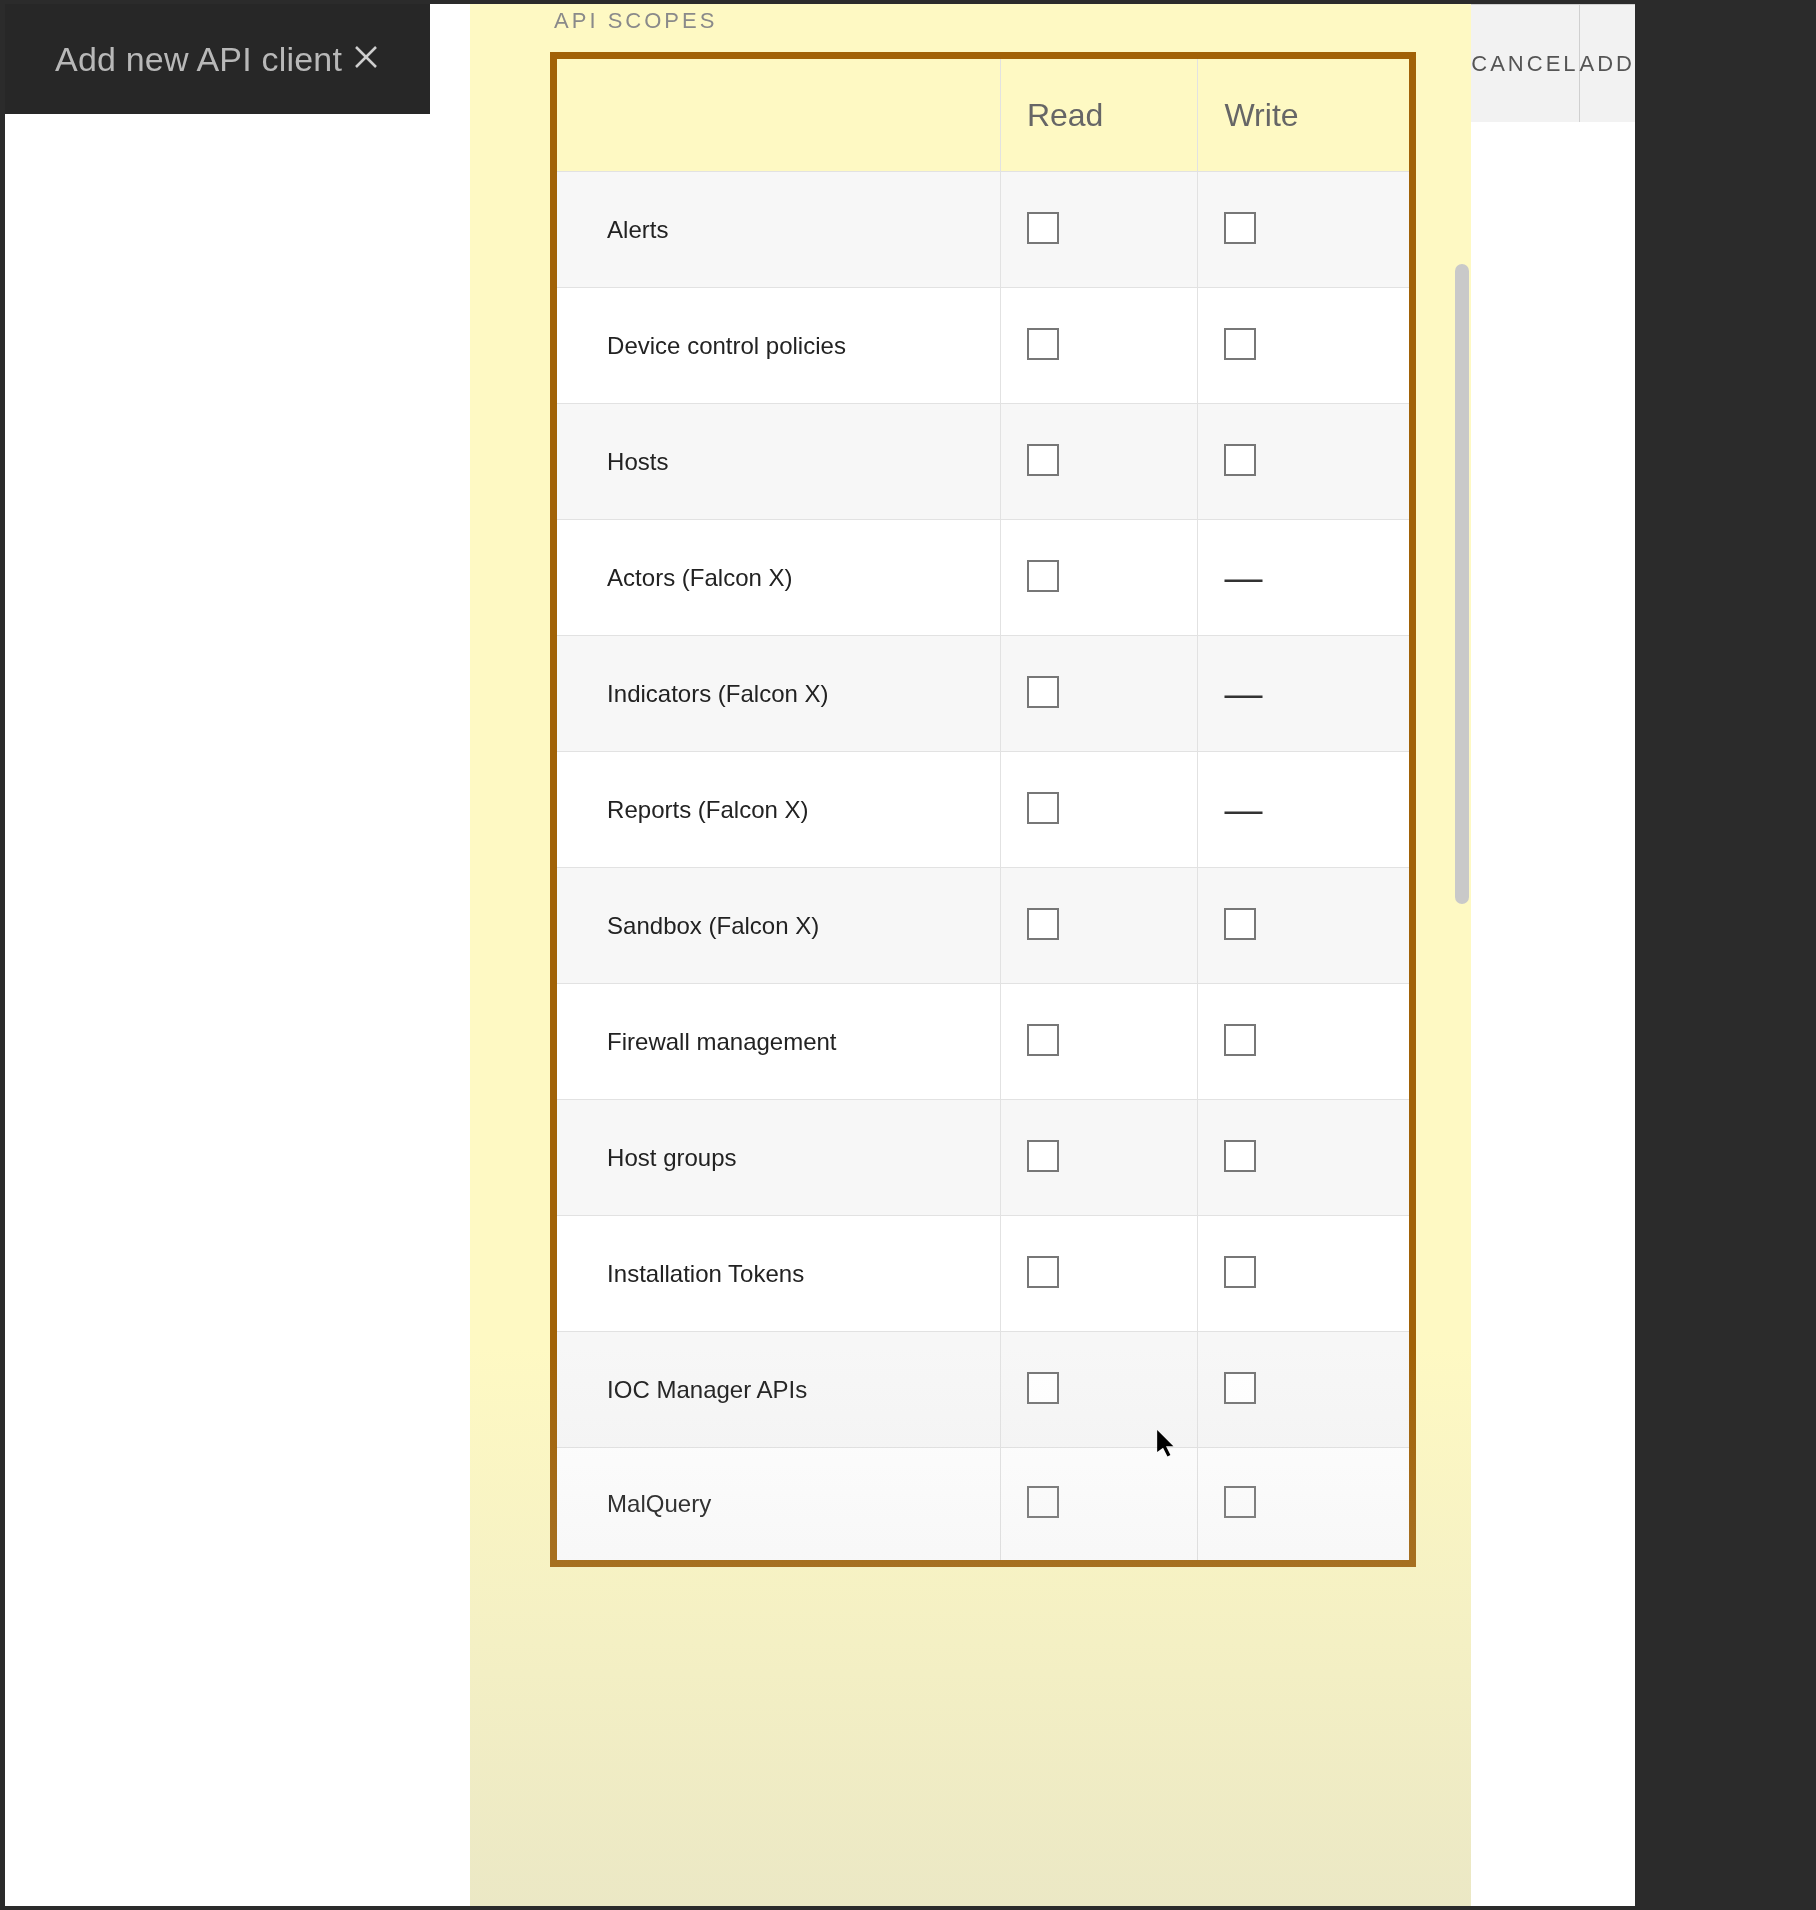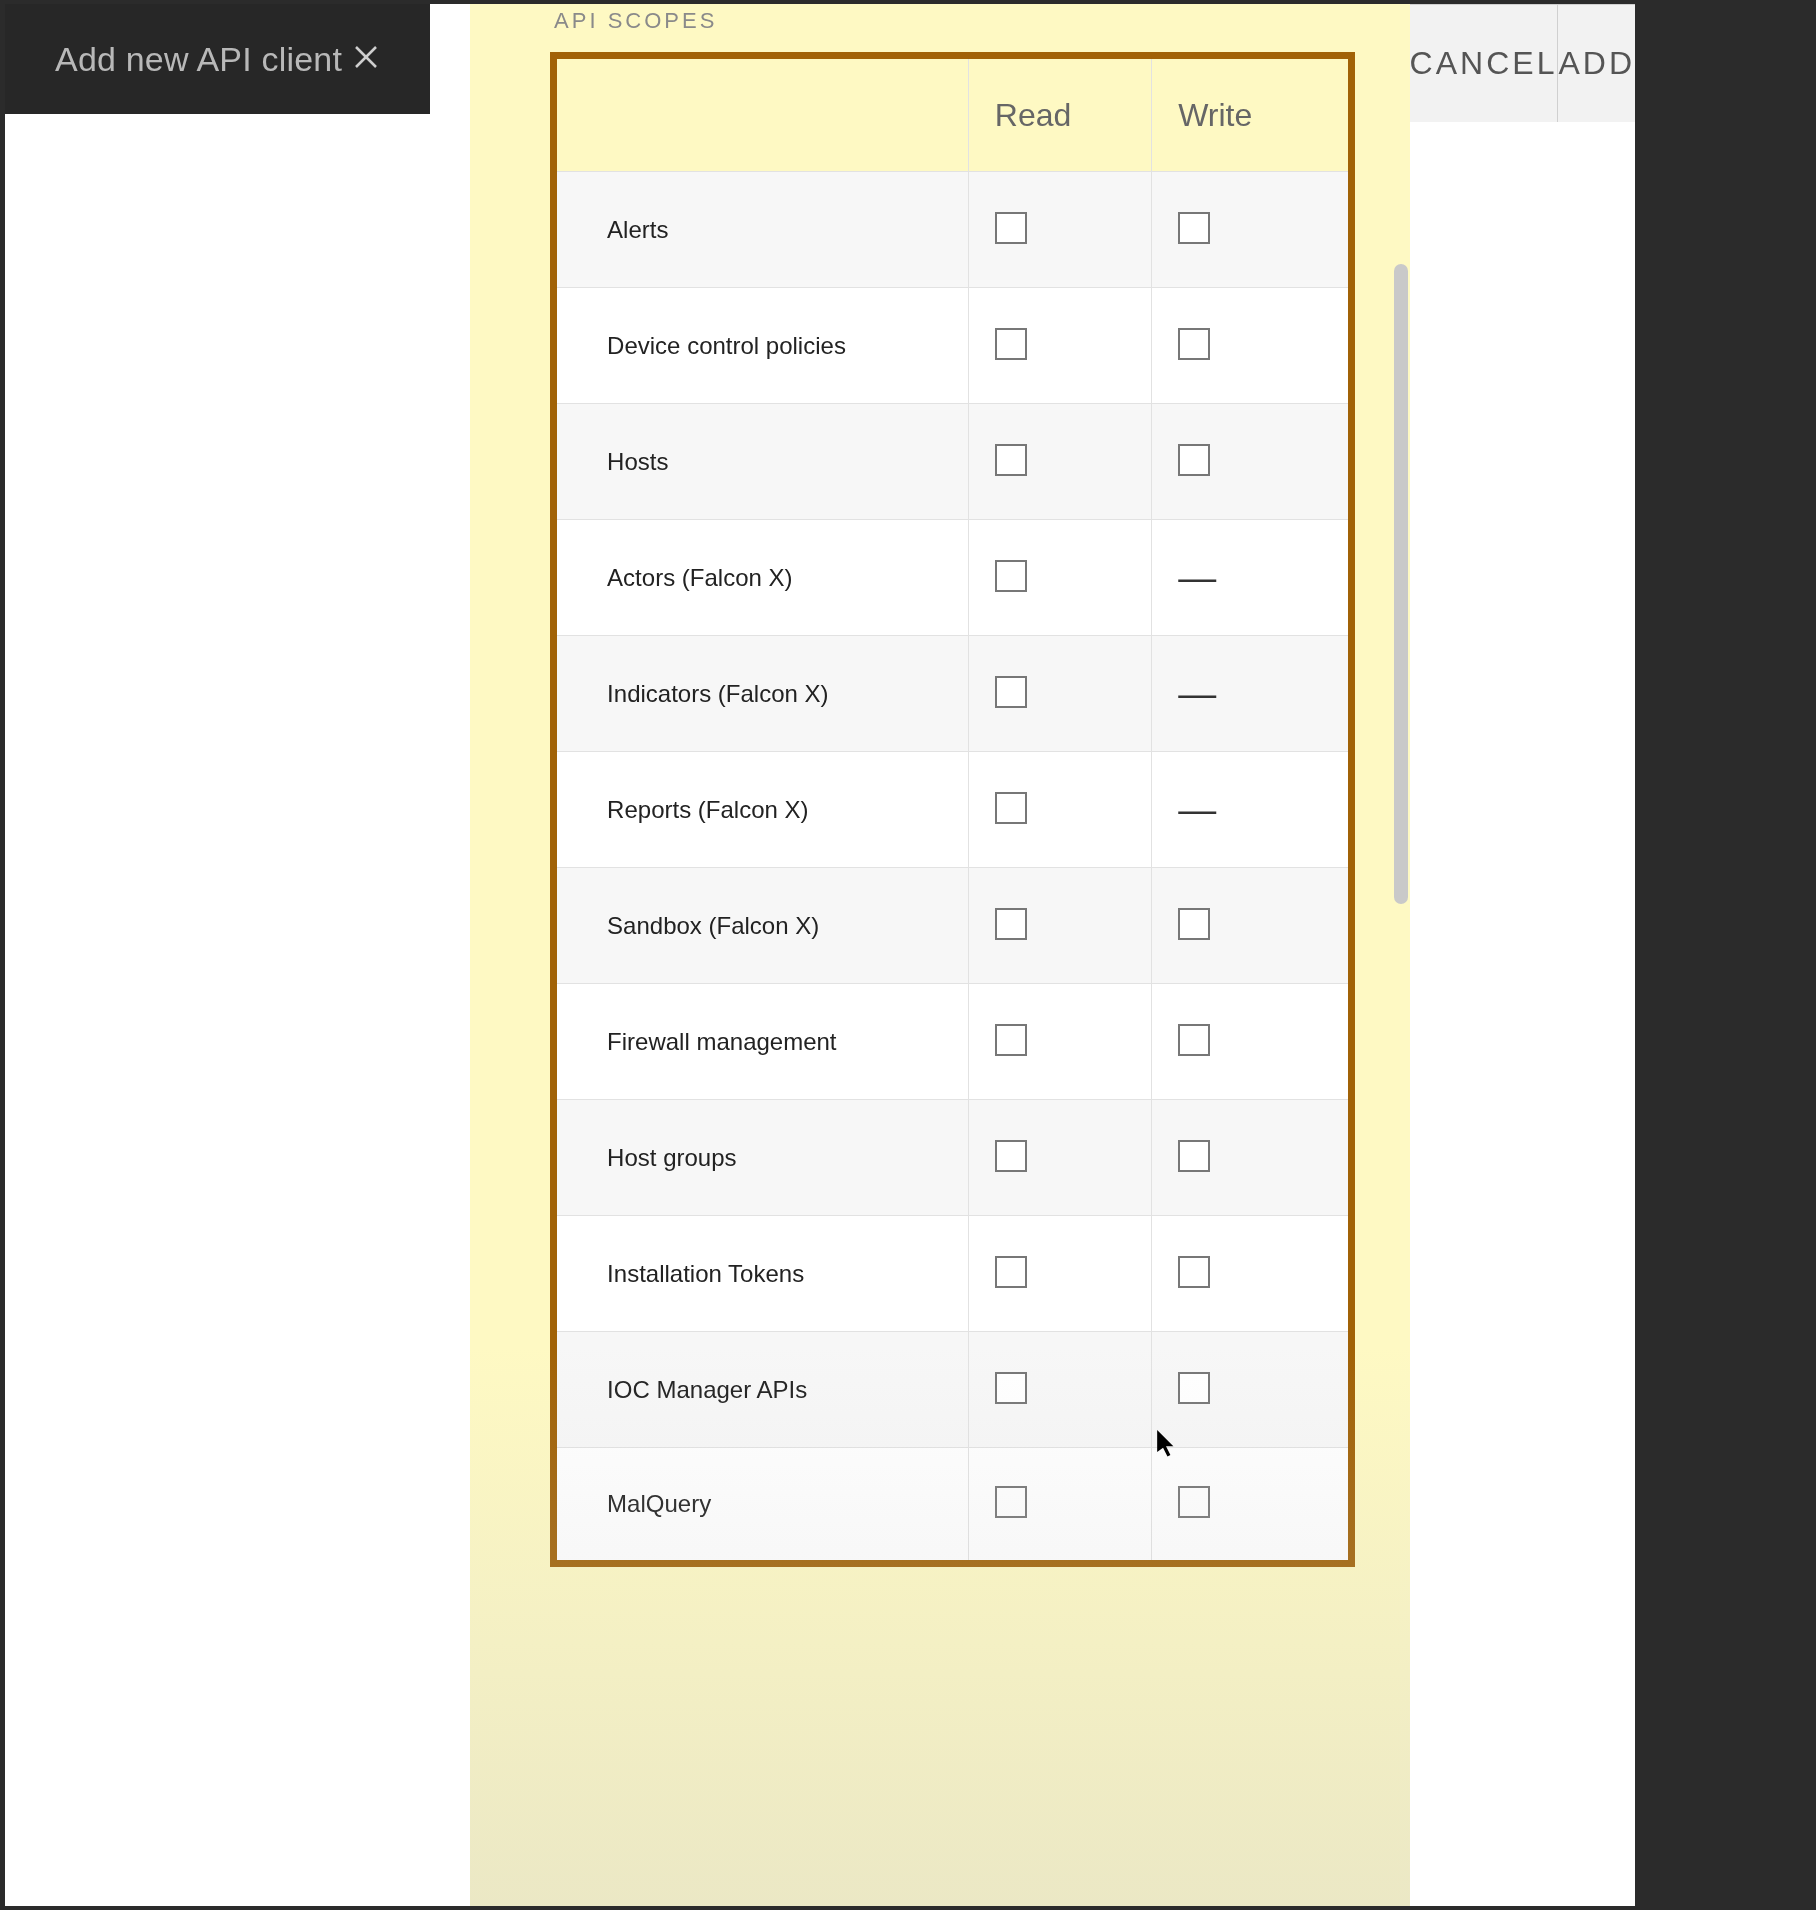--- a/index.html
+++ b/index.html
@@ -126,21 +126,21 @@
     height: 118px;
     border-top: 1px solid #d0d0d0;
     background: #f2f2f2;
     display: flex;
   }
   .footer-btn {
     flex: 1 1 50%;
     display: flex;
     align-items: center;
     justify-content: center;
-    font-size: 32px;
+    font-size: 22px;
     letter-spacing: 3px;
     color: #555;
     cursor: pointer;
     user-select: none;
   }
   .footer-btn + .footer-btn {
     border-left: 1px solid #d0d0d0;
   }
 
   

